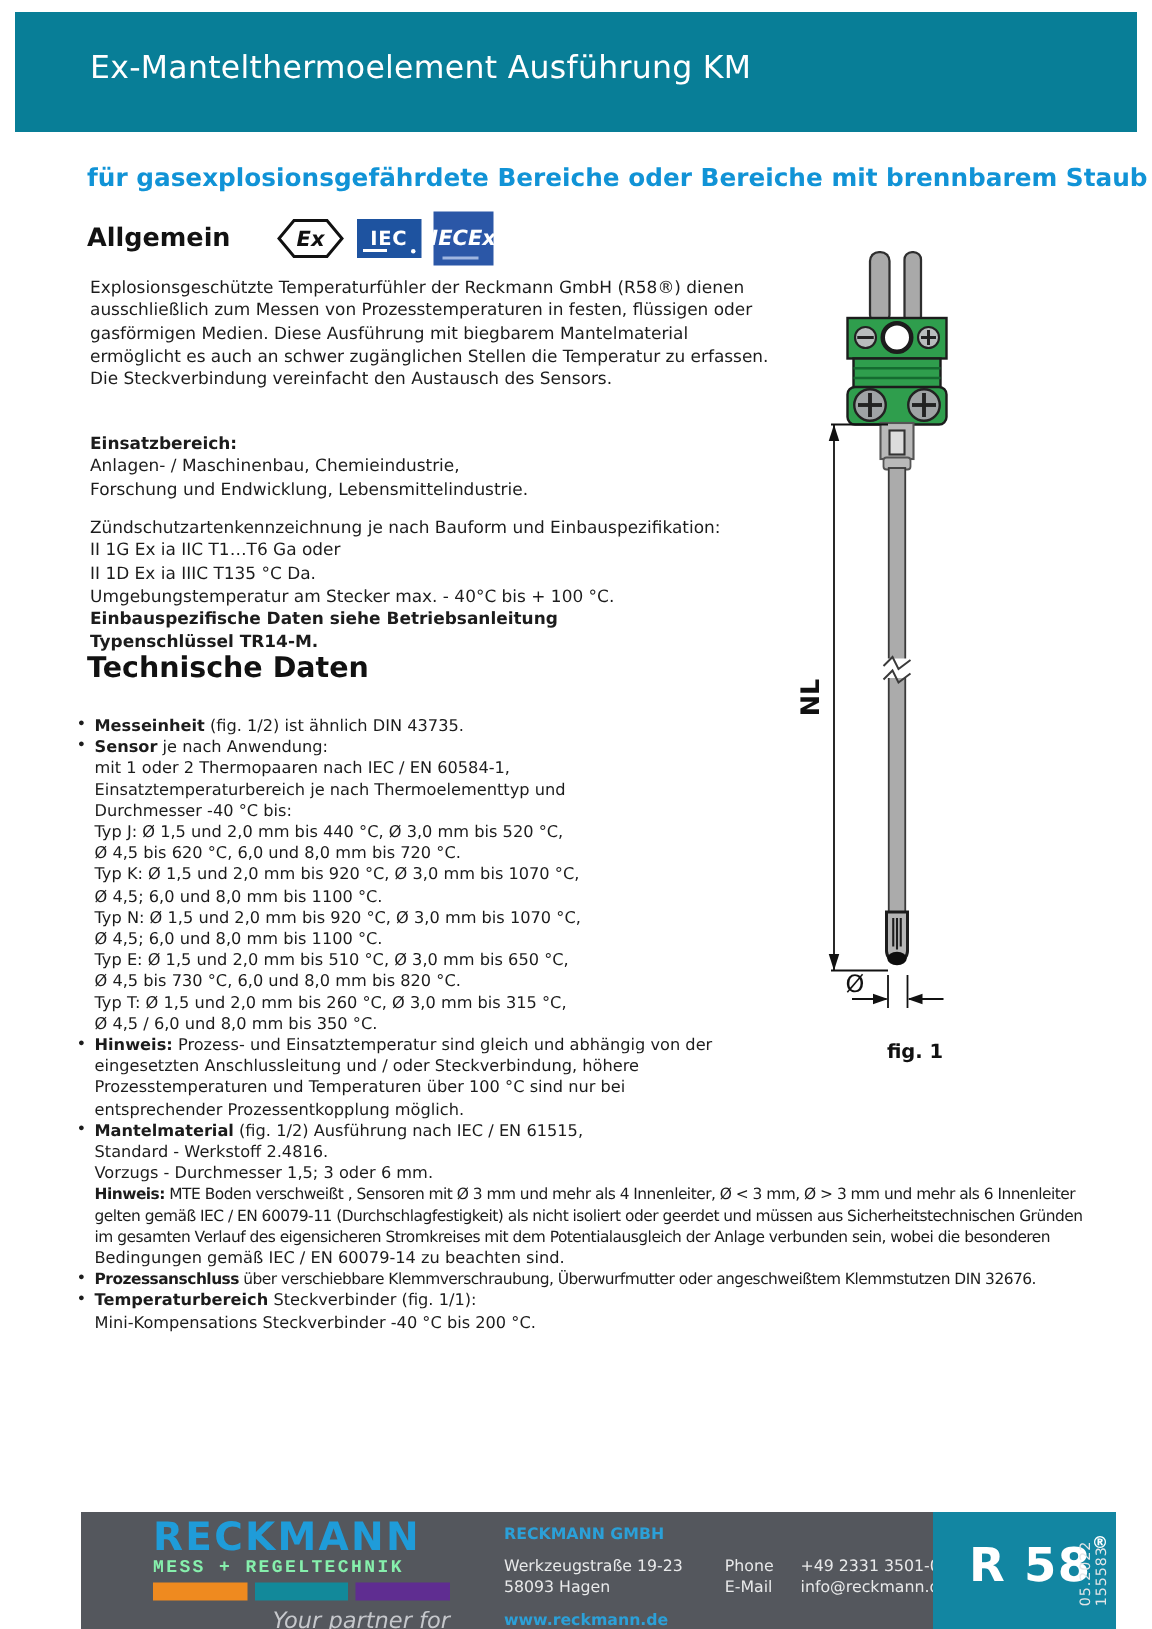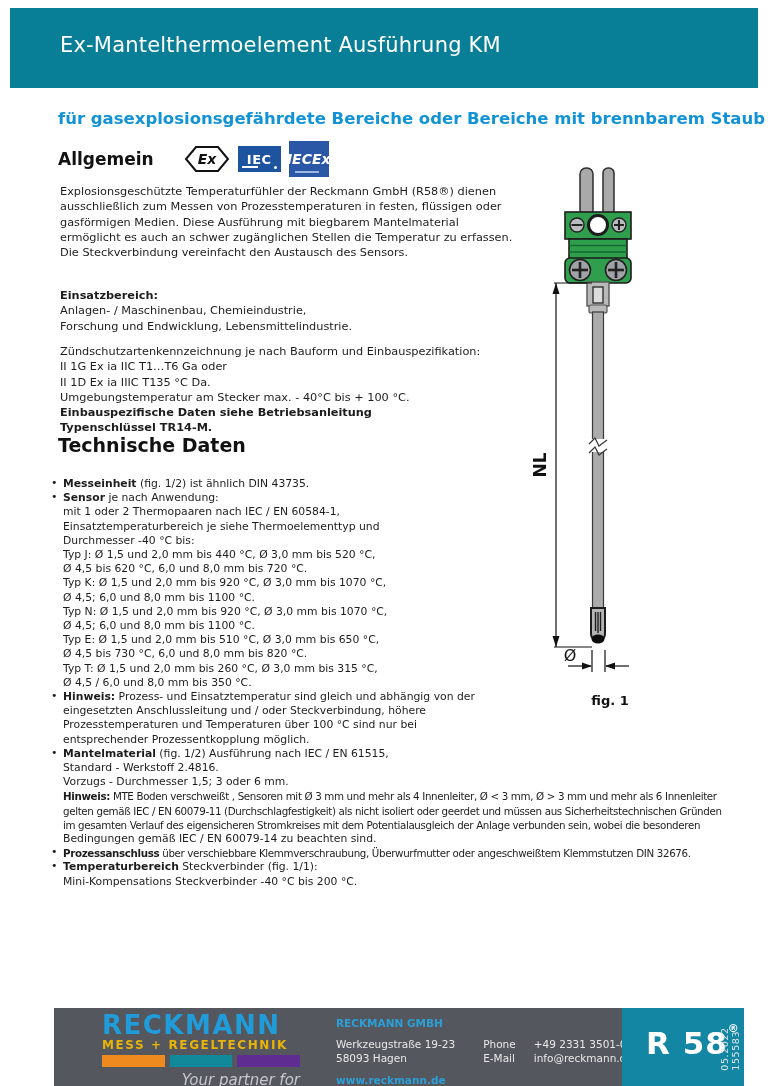--- a/index.html
+++ b/index.html
@@ -31,21 +31,21 @@
   .blt{position:absolute;left:1px;top:-1px;font-size:11px;}
   .tl{white-space:nowrap;}
   .tl.wide{font-size:10.3px;letter-spacing:-0.35px;}
   
   .fig{position:absolute;left:518px;top:160px;}
   .figtxt{font-family:"DejaVu Sans","Liberation Sans",sans-serif;fill:#111;}
   
   .fbar{position:absolute;left:10px;right:24px;top:1008px;height:82px;background:#54575D;margin-left:44px;}
   .brand{position:absolute;left:48px;top:5px;width:198px;}
   .brand .n{color:#1F9CD9;font-size:26px;line-height:25px;font-weight:bold;letter-spacing:1.5px;}
-  .brand .t{color:#eab308;font-size:12px;font-weight:bold;letter-spacing:1.6px;margin-top:0px;}
+  .brand .t{color:#86efac;font-size:12px;font-weight:bold;letter-spacing:1.6px;margin-top:0px;font-family:Liberation Mono, monospace;}
   .bars{display:flex;gap:5px;margin-top:3px;}
   .bar{height:12px;flex:1;}
   .slogan{color:#c6c8cc;font-style:italic;font-size:15px;text-align:right;margin-top:4px;}
   .finfo{position:absolute;left:282px;top:8px;color:#e8e9ea;font-size:10.5px;line-height:14px;}
   .finfo .co{color:#2BA0D8;font-weight:bold;margin-bottom:7px;}
   .cols{display:flex;gap:18px;justify-content:flex-end;}
   .cols .c2{margin-left:10px;}
   .web{color:#2BA0D8;font-weight:bold;margin-top:8px;}
   .rblock{position:absolute;left:568px;top:0;right:0;bottom:0;background:#1286A2;}
   .r58{position:absolute;left:24px;top:14px;color:#fff;font-size:31px;font-weight:bold;letter-spacing:1px;}
@@ -114,21 +114,21 @@
         <span class="blt">•</span>
         <div class="tlines">
           <div class="tl"><b>Messeinheit</b><span> (fig. 1/2) ist ähnlich DIN 43735.</span></div>
         </div>
       </div>
       <div class="ti">
         <span class="blt">•</span>
         <div class="tlines">
           <div class="tl"><b>Sensor</b><span> je nach Anwendung:</span></div>
           <div class="tl"><span>mit 1 oder 2 Thermopaaren nach IEC / EN 60584-1,</span></div>
-          <div class="tl"><span>Einsatztemperaturbereich je siehe Thermoelementtyp und</span></div>
+          <div class="tl"><span>Einsatztemperaturbereich je nach Thermoelementtyp und</span></div>
           <div class="tl"><span>Durchmesser -40 °C bis:</span></div>
           <div class="tl"><span>Typ J: Ø 1,5 und 2,0 mm bis 440 °C, Ø 3,0 mm bis 520 °C,</span></div>
           <div class="tl"><span>Ø 4,5 bis 620 °C, 6,0 und 8,0 mm bis 720 °C.</span></div>
           <div class="tl"><span>Typ K: Ø 1,5 und 2,0 mm bis 920 °C, Ø 3,0 mm bis 1070 °C,</span></div>
           <div class="tl"><span>Ø 4,5; 6,0 und 8,0 mm bis 1100 °C.</span></div>
           <div class="tl"><span>Typ N: Ø 1,5 und 2,0 mm bis 920 °C, Ø 3,0 mm bis 1070 °C,</span></div>
           <div class="tl"><span>Ø 4,5; 6,0 und 8,0 mm bis 1100 °C.</span></div>
           <div class="tl"><span>Typ E: Ø 1,5 und 2,0 mm bis 510 °C, Ø 3,0 mm bis 650 °C,</span></div>
           <div class="tl"><span>Ø 4,5 bis 730 °C, 6,0 und 8,0 mm bis 820 °C.</span></div>
           <div class="tl"><span>Typ T: Ø 1,5 und 2,0 mm bis 260 °C, Ø 3,0 mm bis 315 °C,</span></div>

